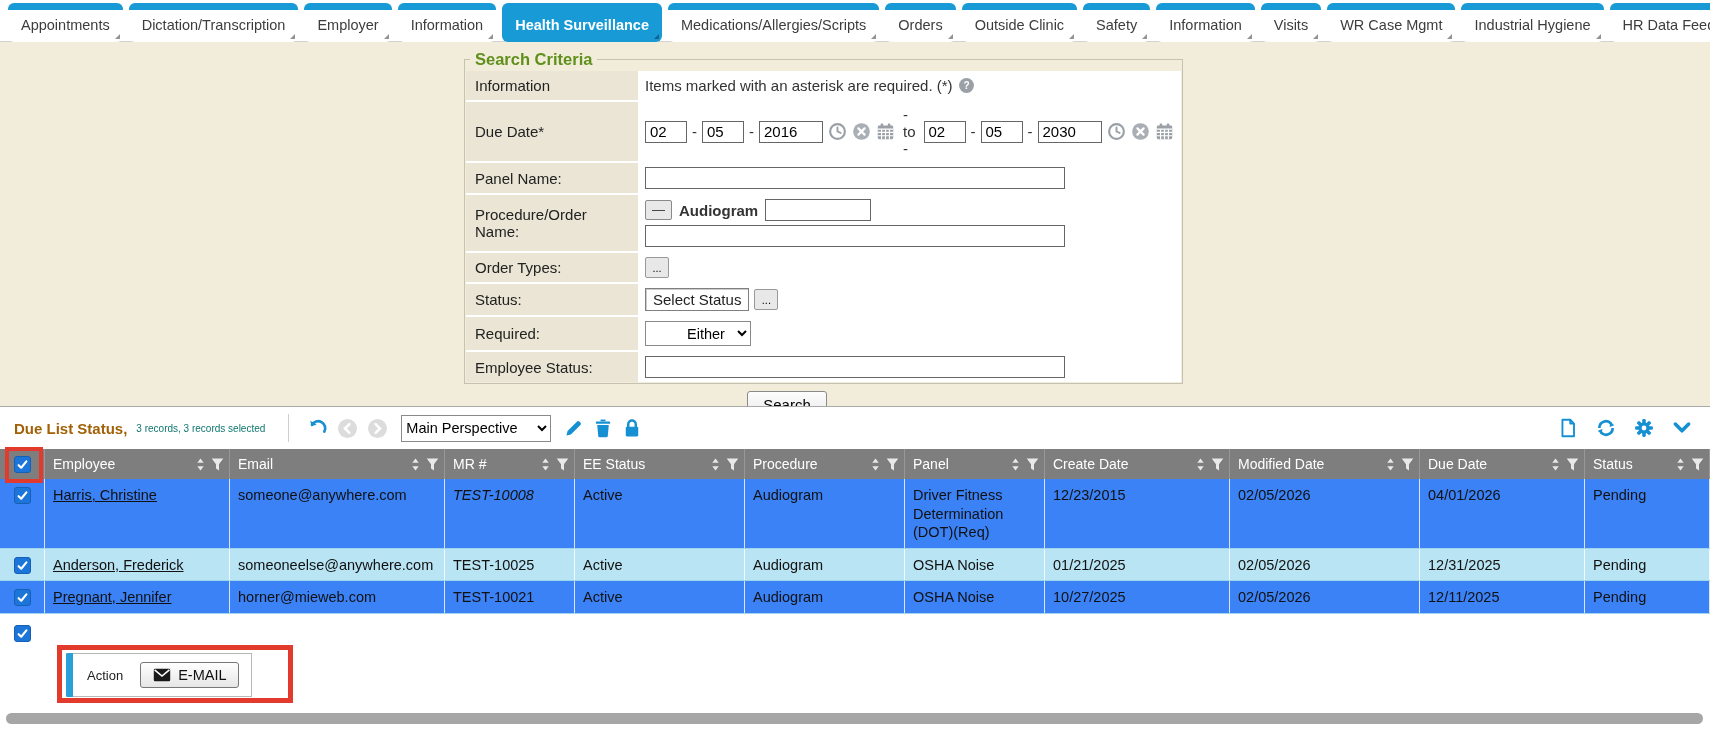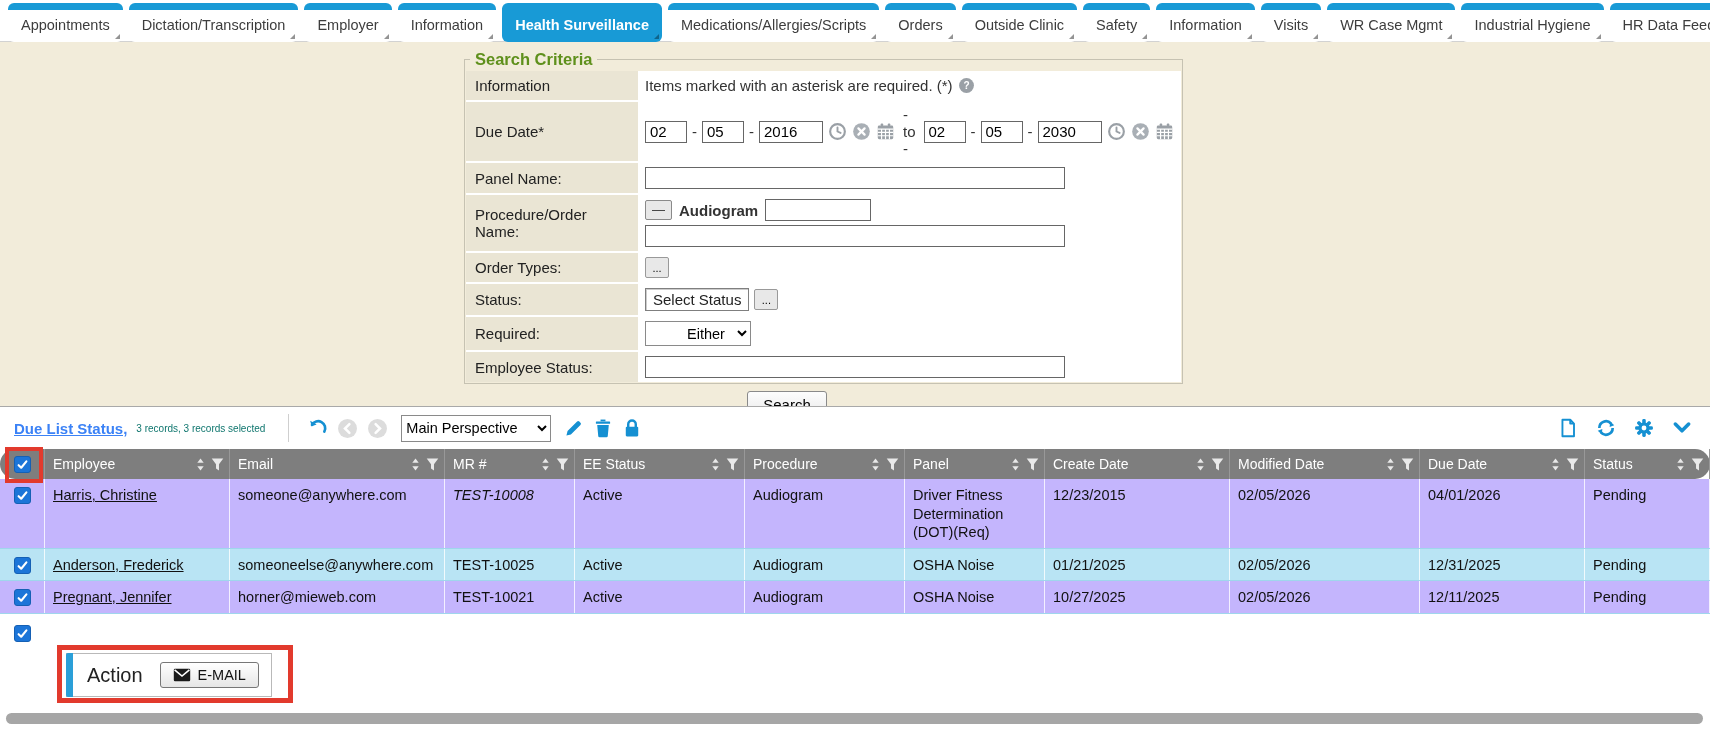--- a/index.html
+++ b/index.html
@@ -48,52 +48,52 @@
   .search-btn-row button { font-size:15px; padding:4px 15px; border:1px solid #8a8a8a; border-radius:3px;
                            background:linear-gradient(#fdfdfd,#e9e9e9); cursor:pointer;
                            font-family:"Liberation Sans", sans-serif; }
   .icon { display:inline-flex; } .icon svg { display:block; }
   .i16 svg { width:17px; height:17px; } .i18 svg { width:19px; height:19px; }
 
   
   .grid-panel { position:absolute; left:0; top:406px; width:1710px; height:336px; background:#fff;
                 border-top:1px solid #a9a9a9; }
   .toolbar { height:42px; display:flex; align-items:center; padding:0 18px 0 14px; gap:9px; }
-  .g-title { font-size:15px; font-weight:bold; color:#3b82f6;text-decoration:underline; }
+  .g-title { font-size:15px; font-weight:bold; color:#a16207; }
   .g-sub { font-size:10px; color:#0f766e; }
   .tdiv { width:1px; height:28px; background:#cfcfcf; margin:0 10px 0 14px; }
   .tbi { cursor:pointer; } .tbi svg { width:20px; height:20px; }
   .circ svg { width:21px; height:21px; }
   .persp { min-width:150px; height:27px; margin:0 4px; }
   .right-icons { margin-left:auto; display:flex; align-items:center; gap:18px; }
 
-  .ghead { display:flex; background:#7e7e7e; color:#fff; height:30px;border-radius:15px; }
+  .ghead { display:flex; background:#7e7e7e; color:#fff; height:30px; }
   .hc { display:flex; align-items:center; padding:0 5px 0 8px; border-right:1px solid #989898;
         font-size:14px; overflow:hidden; }
   .hicons { margin-left:auto; display:flex; align-items:center; gap:5px; }
   .hicons .sort svg { width:11px; height:15px; } .hicons .fun svg { width:13px; height:15px; }
   .ccell { justify-content:center; padding:0; }
 
-  .brow { display:flex; background:#c4b5fd; border-bottom:1px solid #9fd6ec; }
+  .brow { display:flex; background:#3b82f6; border-bottom:1px solid #9fd6ec; }
   .brow.alt { background:#b9e4f4; }
   .bc { padding:7px 8px 6px; border-right:1px solid rgba(255,255,255,.8); font-size:14.5px;
         color:#111; line-height:1.28; overflow:hidden; }
   .bc.ccell { display:flex; justify-content:center; padding-top:8px; }
   .emp-link { color:#111; text-decoration:underline; cursor:pointer; }
 
   .cb { display:inline-flex; width:17px; height:17px; background:#1c75d8; border:1px solid #1560b4;
         border-radius:3px; align-items:center; justify-content:center; cursor:pointer; }
   .cb svg { width:13px; height:13px; }
 
   .bottom-check { position:absolute; left:0; top:218px; width:45px; display:flex; justify-content:center; }
 
   .action-widget { position:absolute; left:66px; top:246px; height:44px; display:flex; align-items:center;
                    background:#fff; border:1px solid #b9b9b9; padding-right:12px; }
   .action-bar { width:7px; height:44px; background:#2a9fd8; border-radius:2px 0 0 2px; margin:-1px 14px -1px -1px; }
-  .action-label { font-size:20px; color:#222; margin-right:17px; }
+  .action-label { font-size:13px; color:#222; margin-right:17px; }
   .email-btn { display:inline-flex; align-items:center; gap:7px; border:1px solid #777; border-radius:3px;
                background:linear-gradient(#fff,#e6e6e6); padding:4px 12px; font-size:14.5px; color:#111;
                cursor:pointer; font-family:"Liberation Sans", sans-serif; }
   .email-btn .icon svg { width:18px; height:14px; }
 
   .hscroll { position:absolute; left:6px; top:306px; width:1697px; height:11px; background:#a6a6a6;
              border-radius:6px; cursor:pointer; }
 
   
   .anno { position:absolute; border:4px solid #e23a2d; pointer-events:none; z-index:50; }

